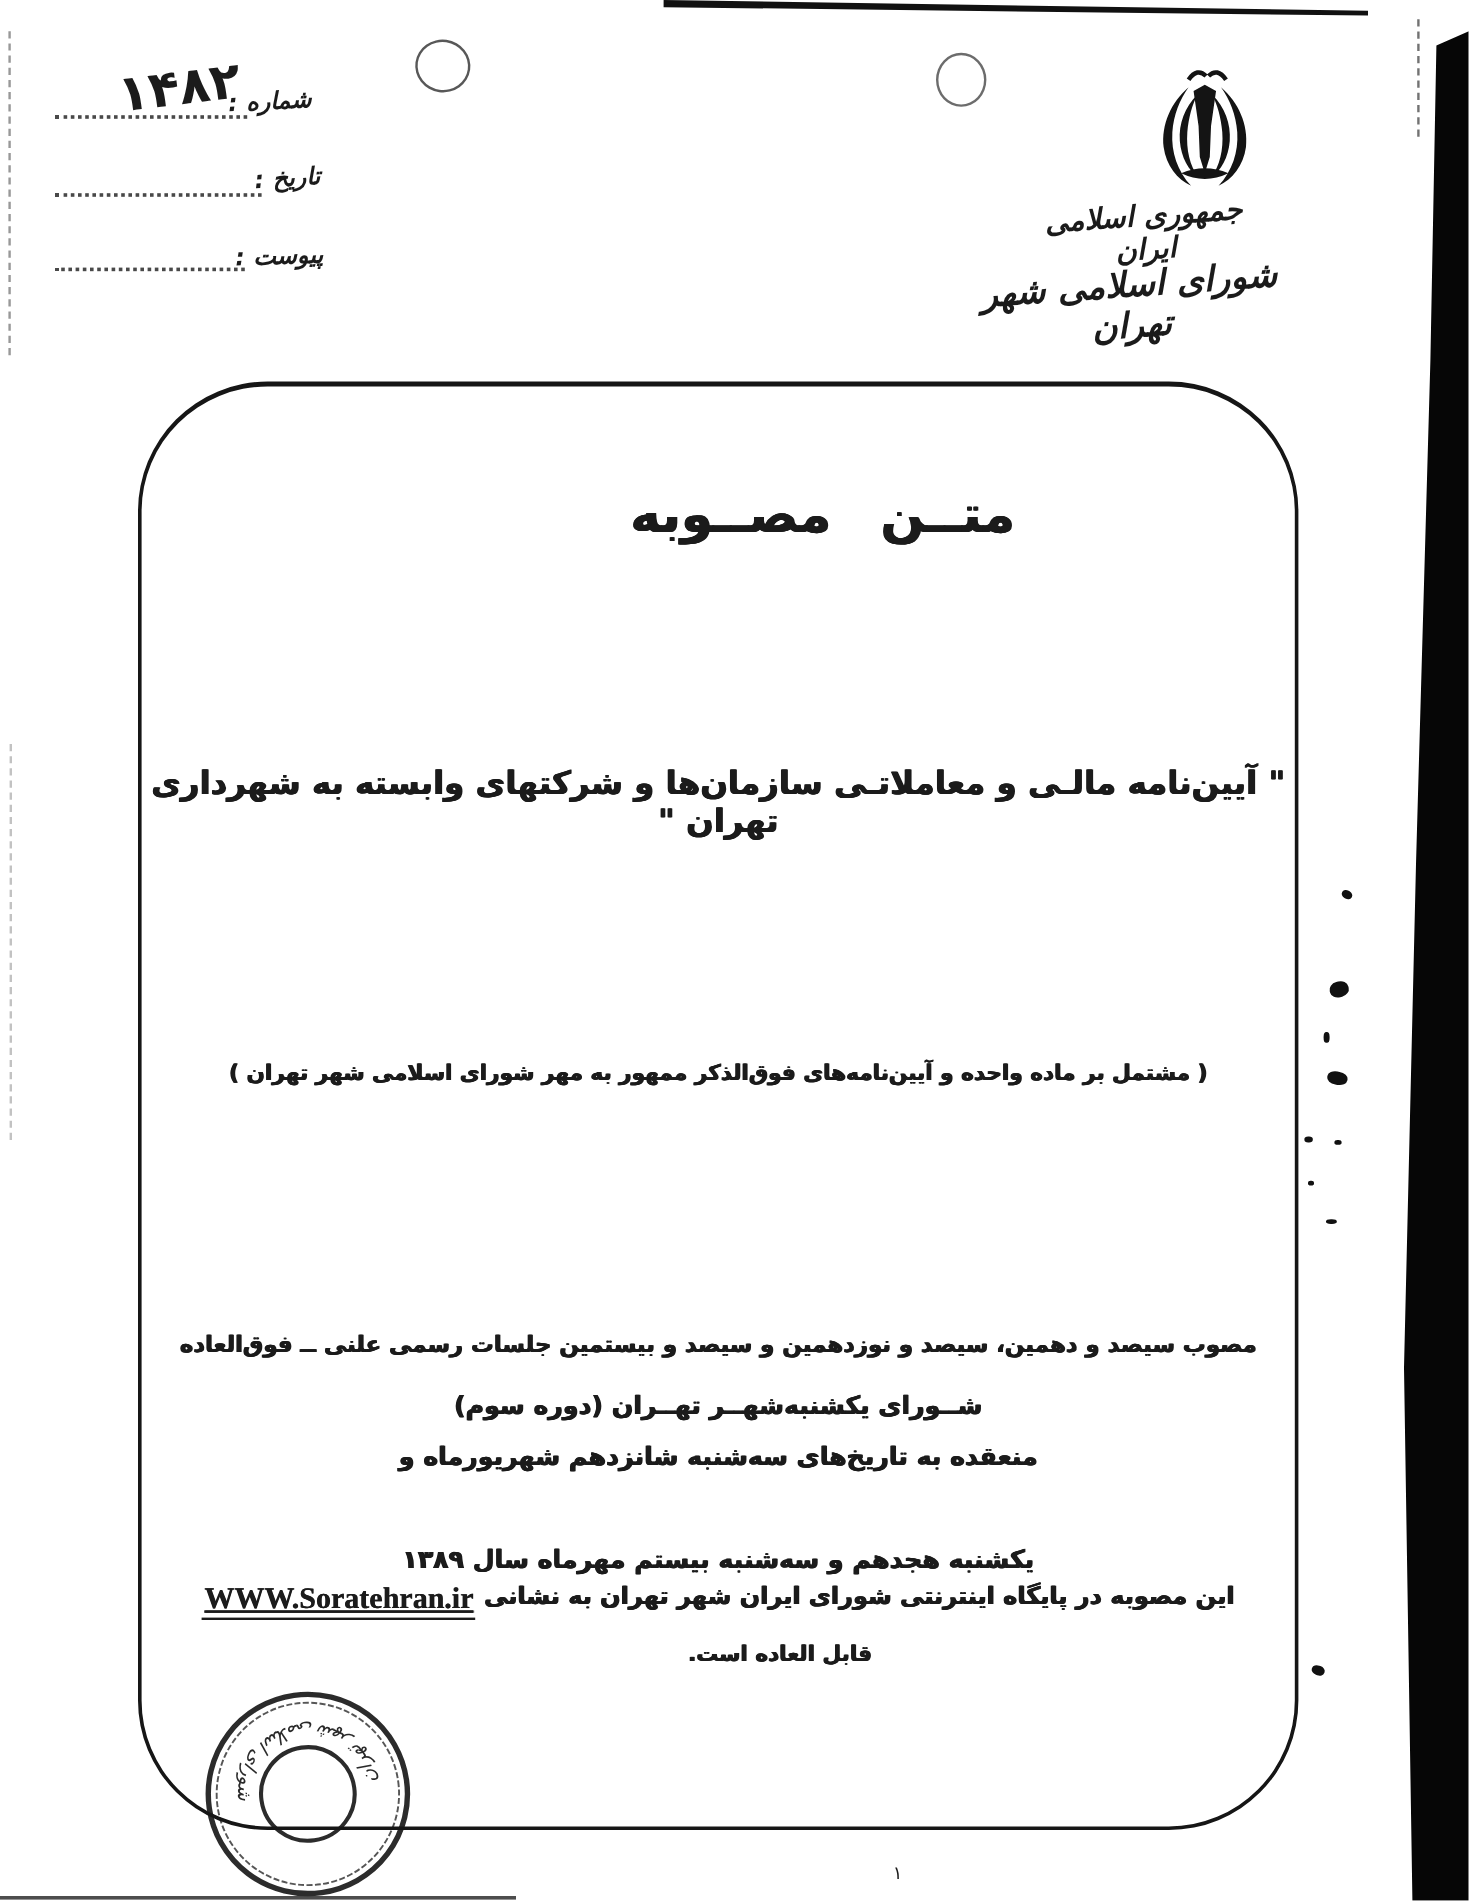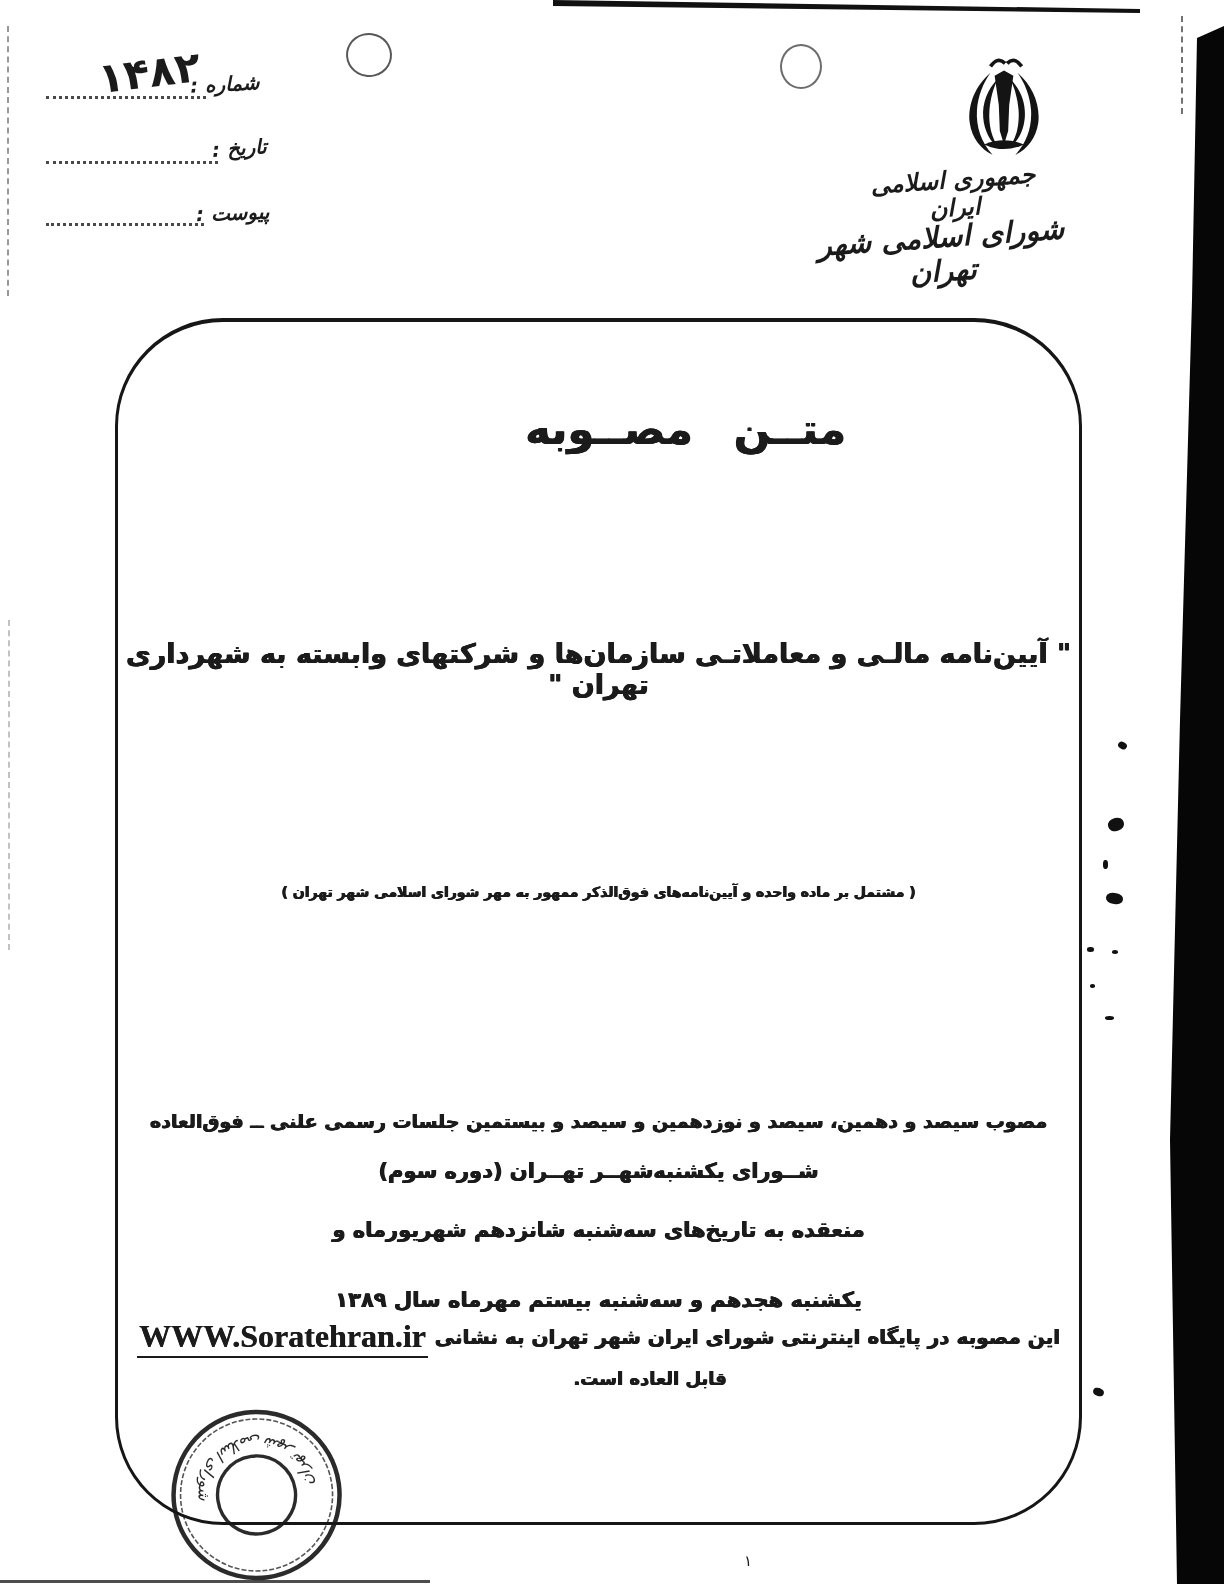--- a/index.html
+++ b/index.html
@@ -27,32 +27,33 @@
 
   
   #artifacts{left:0;top:0;width:1224px;height:1584px;z-index:8;pointer-events:none;}
   .speck{background:#111;border-radius:45%;z-index:8;}
   .dashedge{border-left:2px dashed #444;}
 
   
   .txt{z-index:6;}
   #doc-heading{left:115px;top:404px;width:1141px;font-size:43px;word-spacing:26px;letter-spacing:1px;}
   #doc-subject{left:125px;top:638px;width:947px;font-size:27px;}
-  #doc-note{left:125px;top:884px;width:947px;font-size:14px;}
+  #doc-note{left:125px;top:884px;width:947px;font-size:18px;}
   .approval{left:120px;width:957px;font-size:21px;}
   #a1{top:1110px;font-size:19px;}
   #a2{top:1159px;}
-  #a3{top:1202px;margin-top:16px;}
+  #a3{top:1202px;}
   #a4{top:1288px;}
   #access-line{left:115px;top:1318px;width:967px;font-size:20px;}
   #access-url{
-    font-family:"Liberation Serif", serif;font-size:32px;font-weight:bold;
+    font-family:"Liberation Serif", serif;font-size:25px;font-weight:bold;
     direction:ltr;unicode-bidi:isolate;display:inline-block;
     border-bottom:2.5px solid #1b1b1b;padding:0 2px 1px 2px;vertical-align:-3px;
     text-shadow:0.4px 0 0 currentColor;
+    text-decoration:underline;
   }
   #access-suffix{left:300px;top:1368px;width:700px;font-size:18px;}
   #page-mark{left:744px;top:1552px;font-size:15px;z-index:6;}
 
   
   .fieldlabel{font-size:20px;z-index:4;}
   #number-label{left:190px;top:72px;transform:rotate(-3deg);}
   #date-label{left:212px;top:136px;transform:rotate(-4deg);}
   #attach-label{left:196px;top:201px;transform:rotate(-2deg);}
   #number-line{left:46px;top:96px;width:160px;}

